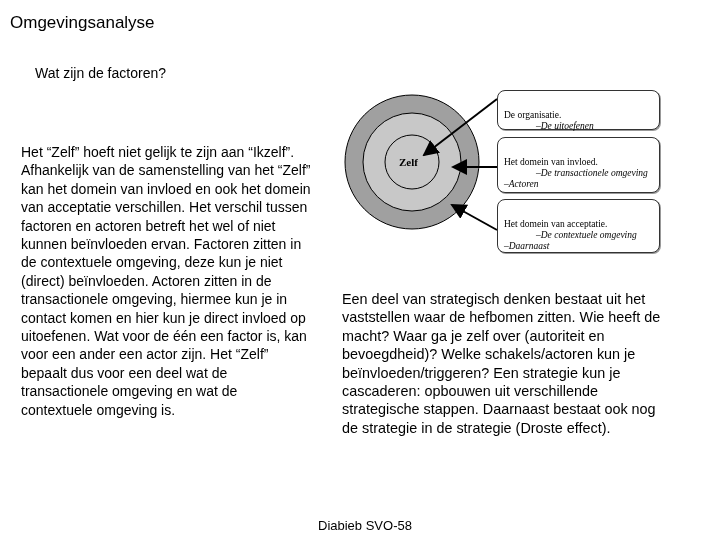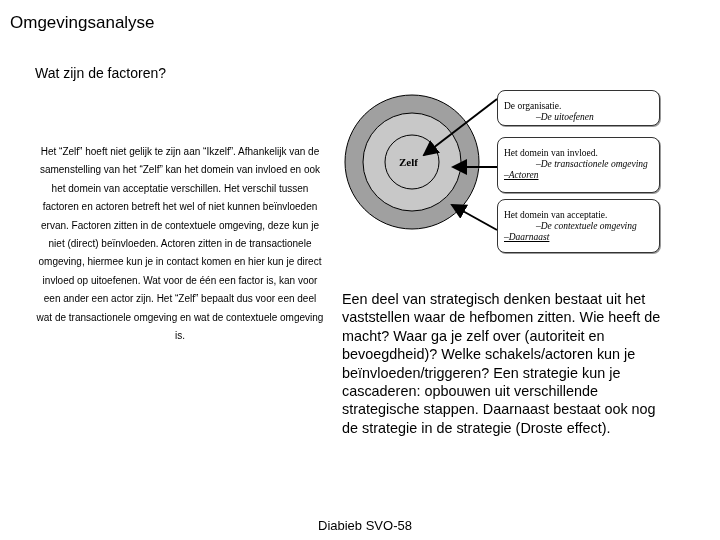--- a/index.html
+++ b/index.html
@@ -2,33 +2,33 @@
 <html><head>
   <meta charset="utf-8">
   <style>
     html, body { margin: 0; padding: 0; }
     body {
       width: 720px; height: 540px; background: #ffffff; position: relative; overflow: hidden;
       font-family: "Liberation Sans", sans-serif; color: #000;
     }
     .title { position: absolute; left: 10px; top: 13px; font-size: 17px; }
     .intro { position: absolute; left: 35px; top: 65px; font-size: 14px; line-height: 17px; }
-    .left-body { position: absolute; left: 35px; top: 143px; width: 290px; font-size: 10px; line-height: 18.4px; text-align: center; }
+    .left-body { position: absolute; left: 21px; top: 143px; width: 290px; font-size: 14px; line-height: 18.4px; }
     .right-body { position: absolute; left: 342px; top: 290px; width: 320px; font-size: 14.4px; line-height: 18.4px; }
     .footer { position: absolute; left: 318px; top: 518px; font-size: 13px; }
     .diagram { position: absolute; left: 340px; top: 85px; width: 330px; height: 175px; }
     .box {
       position: absolute; border: 1px solid #333; border-radius: 8px; background: #fff;
       box-shadow: 1px 1px 0 #999;
-      font-family: "Liberation Serif", serif; font-size: 9.5px; line-height: 11px; padding: 10px 6px;
+      font-family: "Liberation Serif", serif; font-size: 9.5px; line-height: 11px; padding: 19px 6px;
       box-sizing: border-box;
     }
     .box .head { display: block; }
     .box .sub { display: block; font-style: italic; padding-left: 32px; }
-    .box .sub2 { display: block; font-style: italic; text-decoration: underline; }
+    .box .sub2 { display: block; font-style: italic; }
     .zelf-label { position: absolute; font-family: Liberation Serif, serif; font-weight: bold; font-size: 11px; }
   </style>
 </head>
 <body>
 
 <div class="title">Omgevingsanalyse</div>
 
 <div class="intro">
   <div>Wat zijn de factoren?</div>
 </div>

